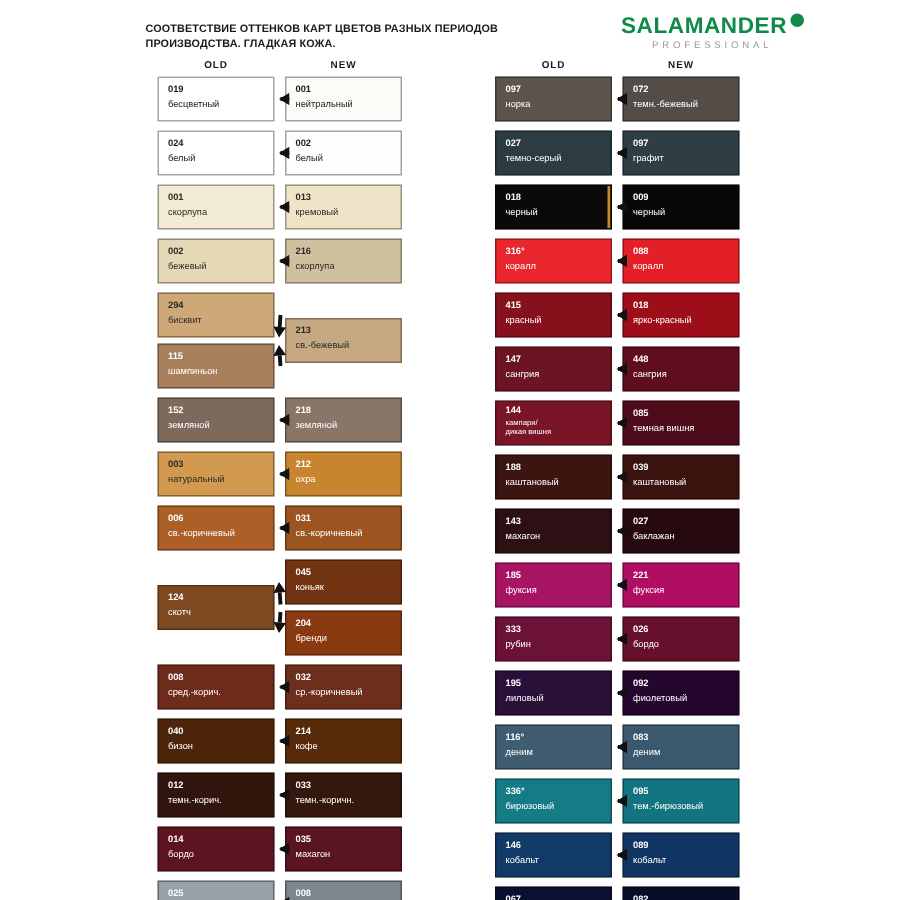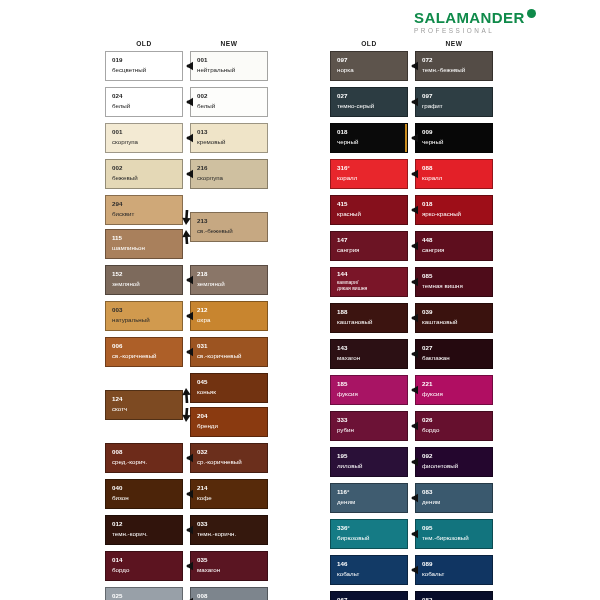--- a/index.html
+++ b/index.html
@@ -11,21 +11,21 @@
     position:relative;
   }
   #sheet{position:relative;width:600px;height:600px;}
 
   
   .title{
     position:absolute;left:97px;top:14px;width:290px;
     font-size:7.2px;font-weight:bold;color:#1a1a1a;
     line-height:1.45;letter-spacing:.1px;
   }
-  .logo{position:absolute;left:414px;top:10px;}
+  .logo{position:absolute;left:414px;top:10px;text-align:center;}
   .logo-main{
     font-size:15px;font-weight:bold;color:#0f8a4a;
     letter-spacing:.4px;line-height:1;
     display:flex;align-items:flex-start;
   }
   .logo-reg{
     display:inline-block;width:9px;height:9px;border-radius:50%;
     background:#0f8a4a;color:#fff;font-size:6px;font-weight:bold;
     text-align:center;line-height:9px;margin-left:2px;margin-top:-1px;
   }
@@ -67,20 +67,21 @@
 
   
   .arrow{position:absolute;pointer-events:none;}
   .arrow svg{display:block;}
 </style>
 </head>
 <body>
 
 <div id="sheet">
 
+  <div class="title">СООТВЕТСТВИЕ ОТТЕНКОВ КАРТ ЦВЕТОВ РАЗНЫХ ПЕРИОДОВ ПРОИЗВОДСТВА. ГЛАДКАЯ КОЖА.</div>
 
   <div class="logo">
     <div class="logo-main">
       <span>SALAMANDER</span>
       <span class="logo-reg"></span>
     </div>
     <div class="logo-sub">PROFESSIONAL</div>
   </div>
 
   <div id="headers">

